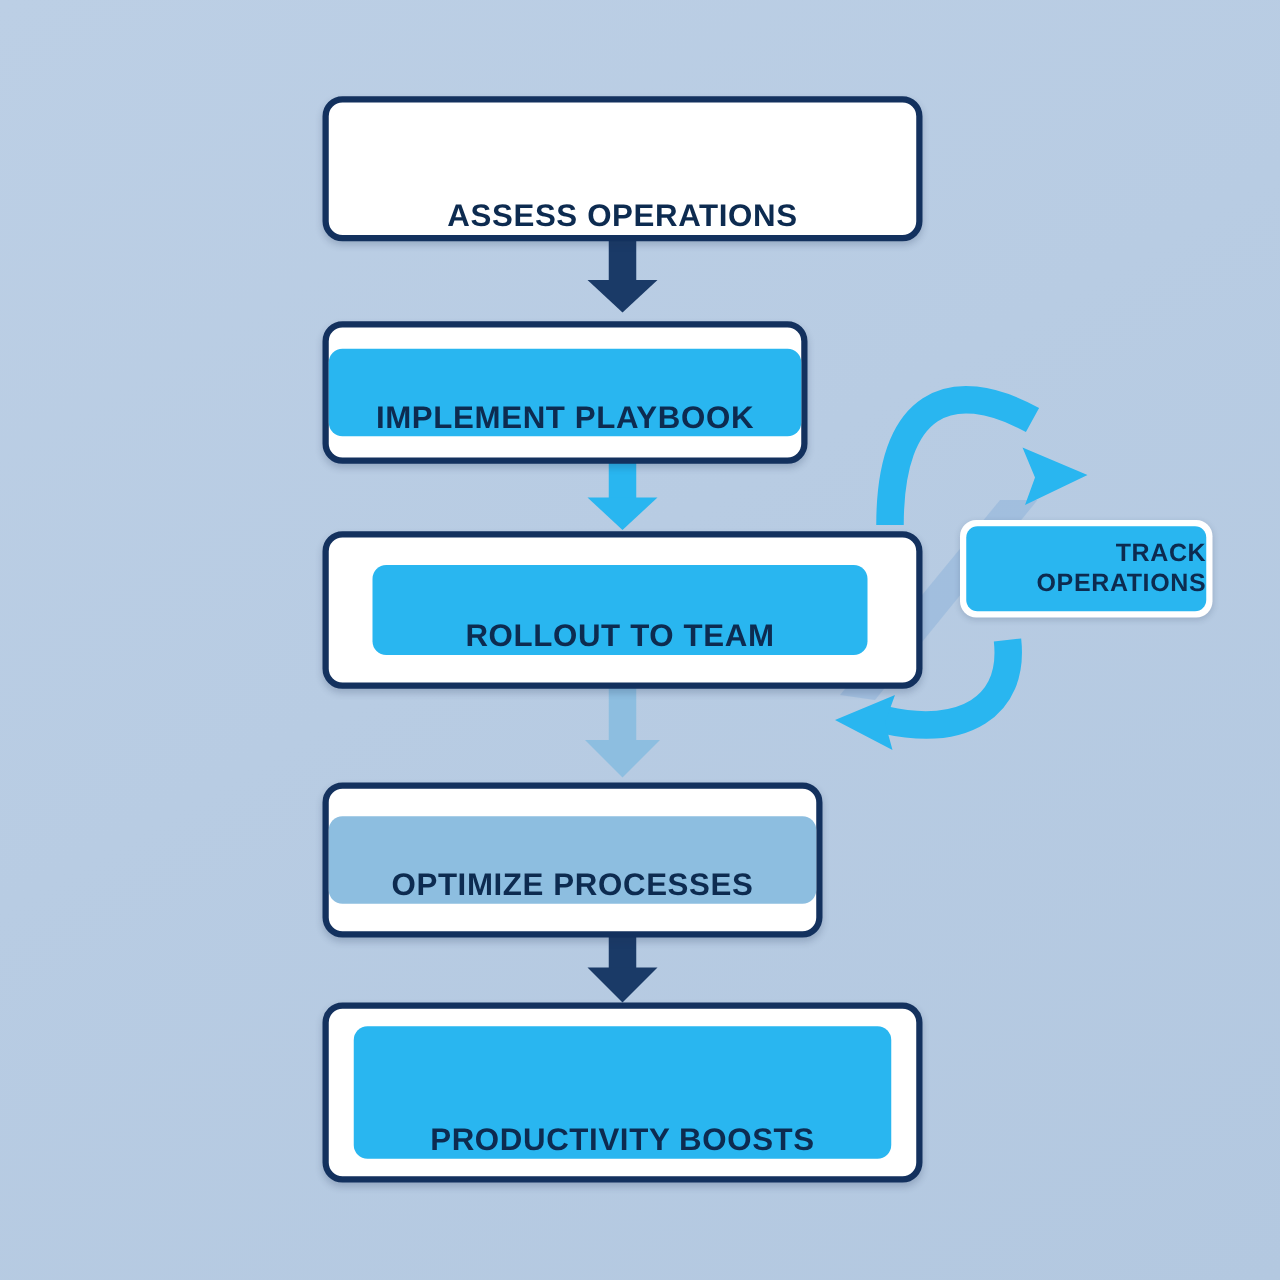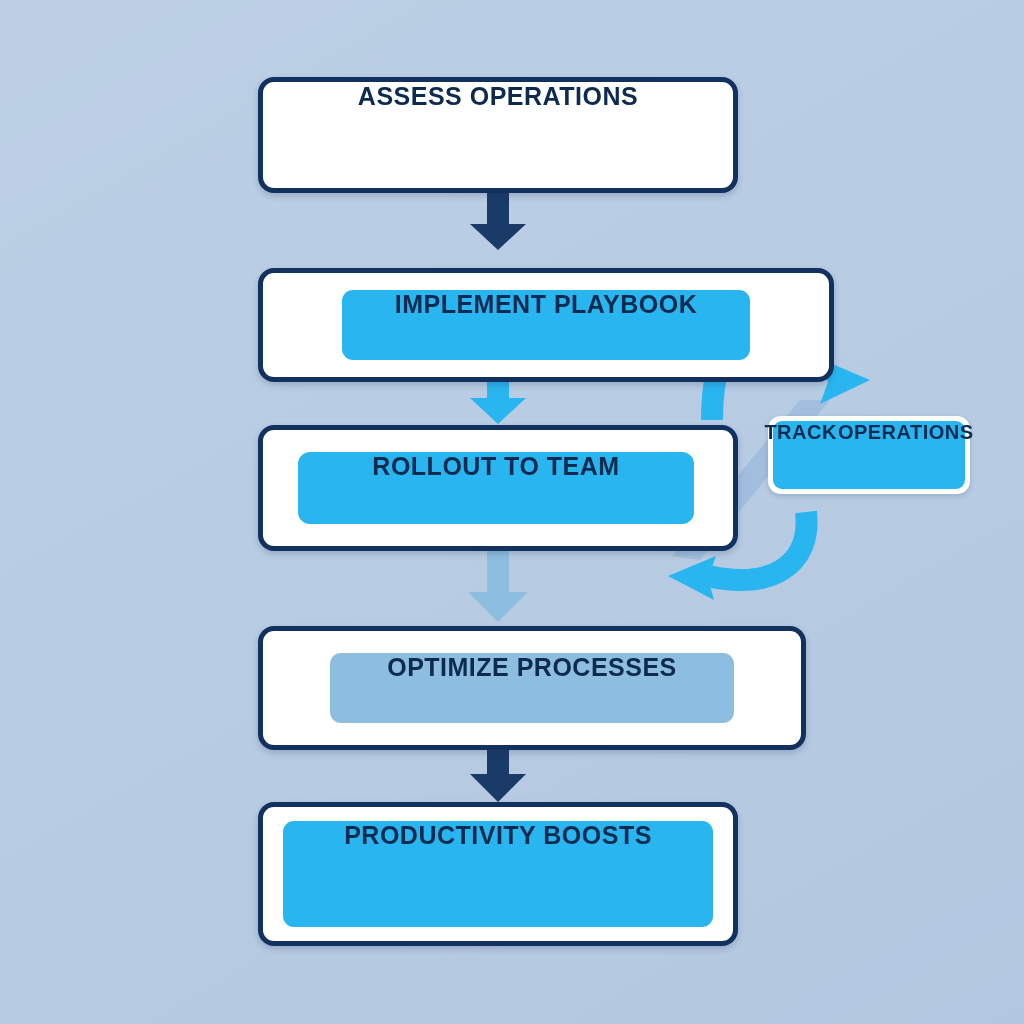--- a/index.html
+++ b/index.html
@@ -38,54 +38,53 @@
     border: 5px solid #13315e;
     border-radius: 16px;
     display: flex;
     align-items: center;
     justify-content: center;
     box-shadow: 0 3px 6px rgba(30, 50, 85, 0.22);
   }
   .node-fill {
     box-sizing: border-box;
     display: flex;
-    align-items: flex-start;
+    align-items: flex-end;
     justify-content: center;
     border-radius: 11px;
   }
   .node-label {
     font-size: 25px;
     font-weight: bold;
     letter-spacing: 0.5px;
     color: #0d2b50;
     text-align: center;
     white-space: nowrap;
   }
 
   
   #node-assess       { left: 258px; top: 77px;  width: 480px; height: 116px; }
-  #node-implement    { left: 258px; top: 268px; width: 576px; height: 114px; }
+  #node-implement    { left: 258px; top: 257px; width: 388px; height: 114px; }
   #node-rollout      { left: 258px; top: 425px; width: 480px; height: 126px; }
-  #node-optimize     { left: 258px; top: 626px; width: 548px; height: 124px; }
+  #node-optimize     { left: 258px; top: 626px; width: 400px; height: 124px; }
   #node-productivity { left: 258px; top: 802px; width: 480px; height: 144px; }
 
   
   #node-assess .node-fill {
     width: 100%; height: 100%;
     background: transparent;
   }
   #node-implement .node-fill {
     width: 408px; height: 70px;
     background: #29b6f0;
   }
   #node-rollout .node-fill {
     width: 396px; height: 72px;
     background: #29b6f0;
     margin-right: 4px;
-    border-radius: 12px;
   }
   #node-optimize .node-fill {
     width: 404px; height: 70px;
     background: #8dbee0;
   }
   #node-productivity .node-fill {
     width: 430px; height: 106px;
     background: #29b6f0;
   }
 
@@ -101,21 +100,21 @@
     border-radius: 13px;
     padding: 5px;
     display: flex;
     box-shadow: 0 2px 5px rgba(30, 50, 85, 0.18);
   }
   #node-track .node-fill {
     width: 100%;
     height: 100%;
     background: #29b6f0;
     border-radius: 9px;
-    flex-direction: row;
+    flex-direction: column;
     gap: 1px;
   }
   #node-track .node-label {
     font-size: 20px;
     line-height: 1.12;
     white-space: normal;
   }
 </style>
 </head>
 <body>

